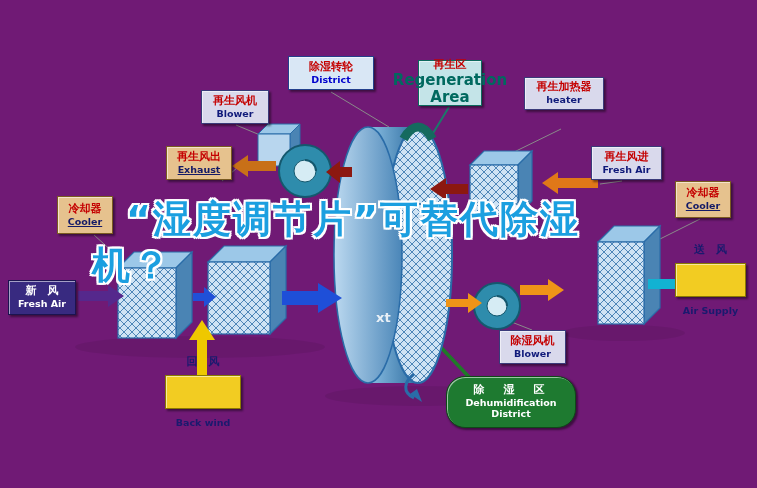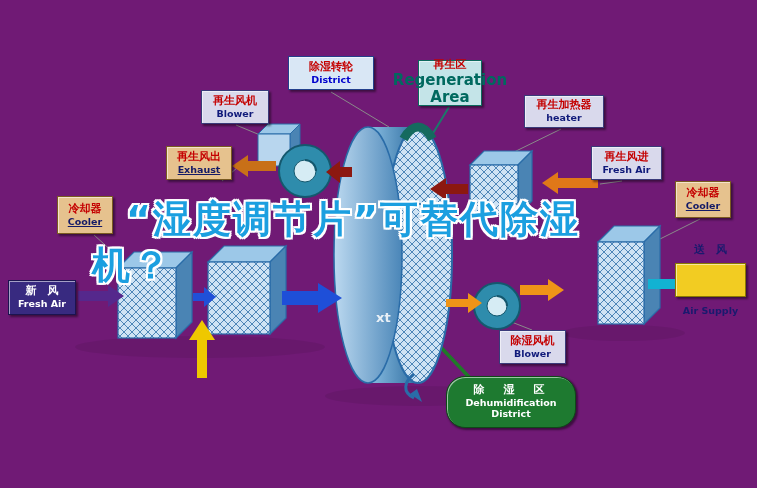--- a/index.html
+++ b/index.html
@@ -166,21 +166,21 @@
   <div class="lbl v-teal" style="left:418px;top:60px;width:64px;height:46px">
     <span class="zh">再生区</span>
     <span class="en" style="font-size:15px">Regeneration Area</span>
   </div>
 
   <div class="lbl v-lav" style="left:201px;top:90px;width:68px;height:34px">
     <span class="zh">再生风机</span>
     <span class="en">Blower</span>
   </div>
 
-  <div class="lbl v-lav" style="left:524px;top:95px;width:80px;height:33px">
+  <div class="lbl v-lav" style="left:524px;top:77px;width:80px;height:33px">
     <span class="zh">再生加热器</span>
     <span class="en">heater</span>
   </div>
 
   <div class="lbl v-tan" style="left:166px;top:146px;width:66px;height:34px">
     <span class="zh">再生风出</span>
     <span class="en">Exhaust</span>
   </div>
 
   <div class="lbl v-lav" style="left:591px;top:146px;width:71px;height:34px">
@@ -201,20 +201,24 @@
   <div class="lbl v-purple" style="left:8px;top:280px;width:68px;height:35px">
     <span class="zh">新　风</span>
     <span class="en">Fresh Air</span>
   </div>
 
   <div class="lbl v-yellow" style="left:675px;top:263px;width:71px;height:34px">
     <span class="zh">送　风</span>
     <span class="en">Air Supply</span>
   </div>
 
+  <div class="lbl v-yellow" style="left:165px;top:375px;width:76px;height:34px">
+    <span class="zh">回　风</span>
+    <span class="en">Back wind</span>
+  </div>
 
   <div class="lbl v-lav" style="left:499px;top:330px;width:67px;height:34px">
     <span class="zh">除湿风机</span>
     <span class="en">Blower</span>
   </div>
 
   <div class="lbl v-green" style="left:446px;top:376px;width:130px;height:52px">
     <span class="zh" style="font-size:11px">除　湿　区</span>
     <span class="en">Dehumidification</span>
     <span class="en">District</span>

